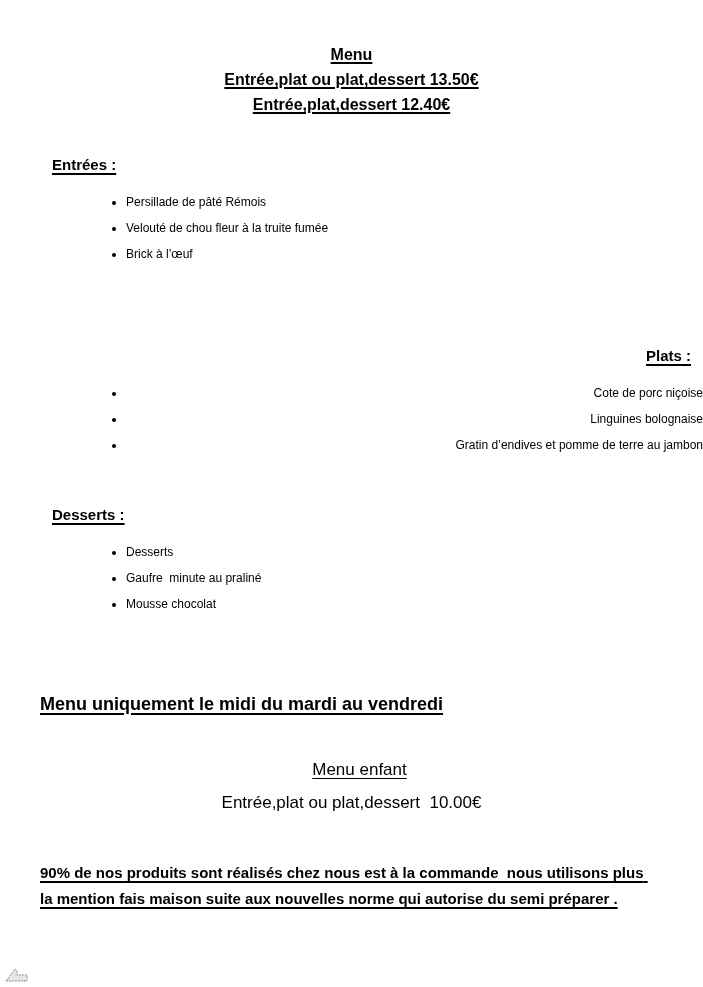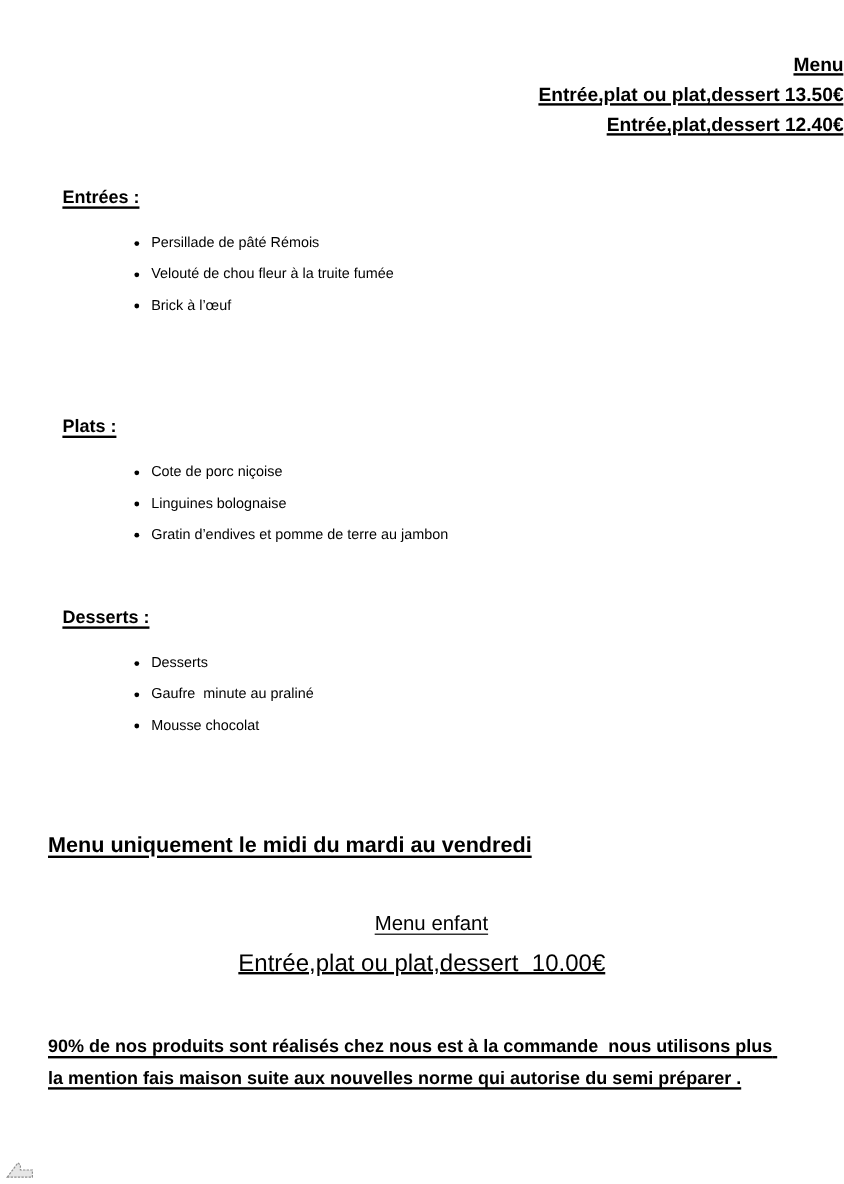--- a/index.html
+++ b/index.html
@@ -5,30 +5,30 @@
   html, body { margin: 0; padding: 0; }
   body {
     width: 703px; height: 987px;
     background: #ffffff;
     font-family: "Liberation Sans", sans-serif;
     color: #000000;
     overflow: hidden;
   }
   .page { position: relative; width: 703px; height: 987px; }
 
-  .menu-header { padding-top: 42px; text-align: right; }
+  .menu-header { padding-top: 42px; text-align: center; }
   .h-line {
     font-size: 16px; font-weight: bold; line-height: 25px;
     text-decoration: underline; text-decoration-thickness: 2px; text-underline-offset: 2px;
     white-space: pre-wrap;
   }
 
   .menu-section { margin-left: 40px; }
   .sec-entrees { margin-top: 39px; }
-  .sec-plats   { margin-top: 80px; }
+  .sec-plats   { margin-top: 80px; text-align: right; }
   .sec-desserts{ margin-top: 48px; }
   .sec-heading {
     margin: 12px; font-size: 15px; font-weight: bold; line-height: 18px;
     text-decoration: underline; text-decoration-thickness: 2px; text-underline-offset: 3px;
     white-space: pre-wrap;
   }
   ul.items {
     margin: 15px 0 0 0; padding: 0 0 0 86px;
     list-style: disc;
   }
@@ -45,23 +45,22 @@
 
   .child-menu-title {
     margin-top: 45px; text-align: center;
     font-size: 17px; line-height: 24px;
     text-decoration: underline; text-underline-offset: 3px;
     white-space: pre-wrap;
     padding-left: 16px;
   }
   .child-menu-price {
     margin-top: 9px; text-align: center;
-    font-size: 20px; line-height: 24px;
+    font-size: 17px; line-height: 24px;
     white-space: pre-wrap;
-    text-decoration: underline;
   }
 
   .footer-note {
     margin: 45px 0 0 40px; max-width: 620px;
     font-size: 15px; font-weight: bold; line-height: 26px;
     text-decoration: underline; text-decoration-thickness: 2px; text-underline-offset: 3px;
     white-space: pre-wrap;
   }
 
   .cursor-artifact {

